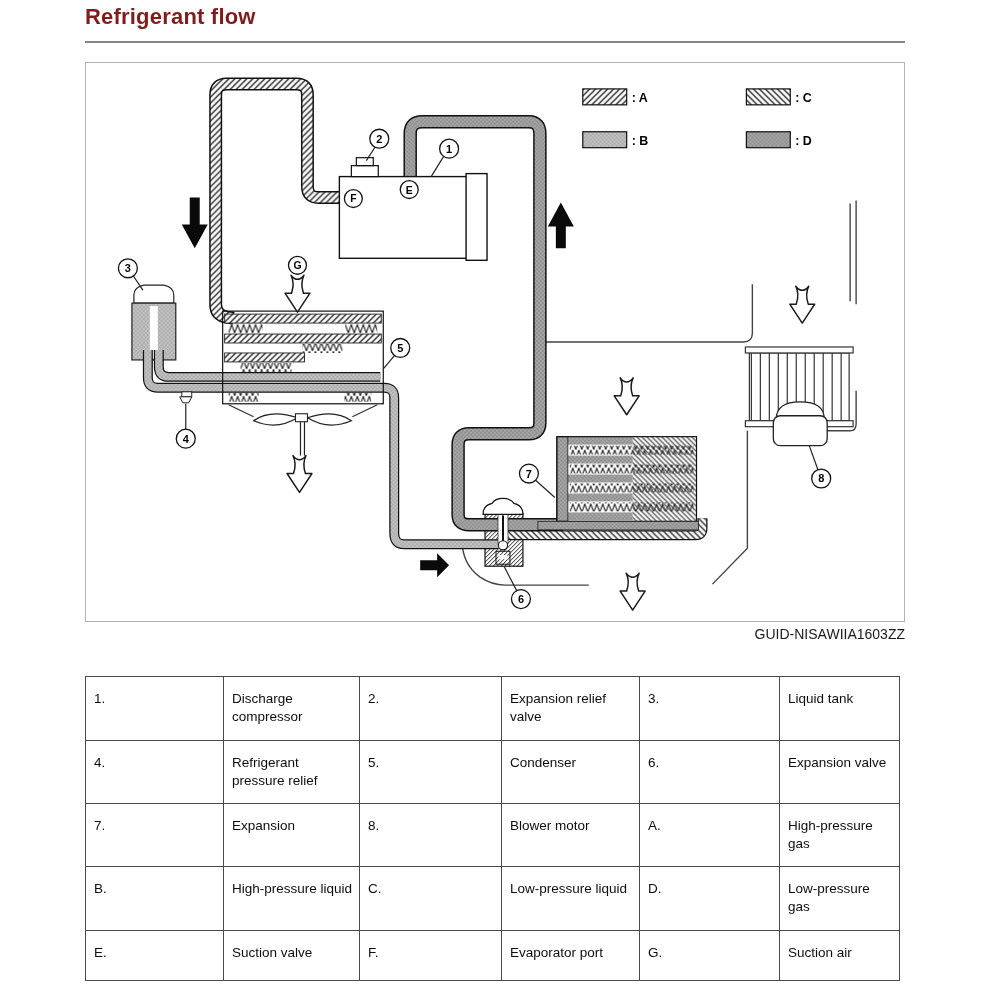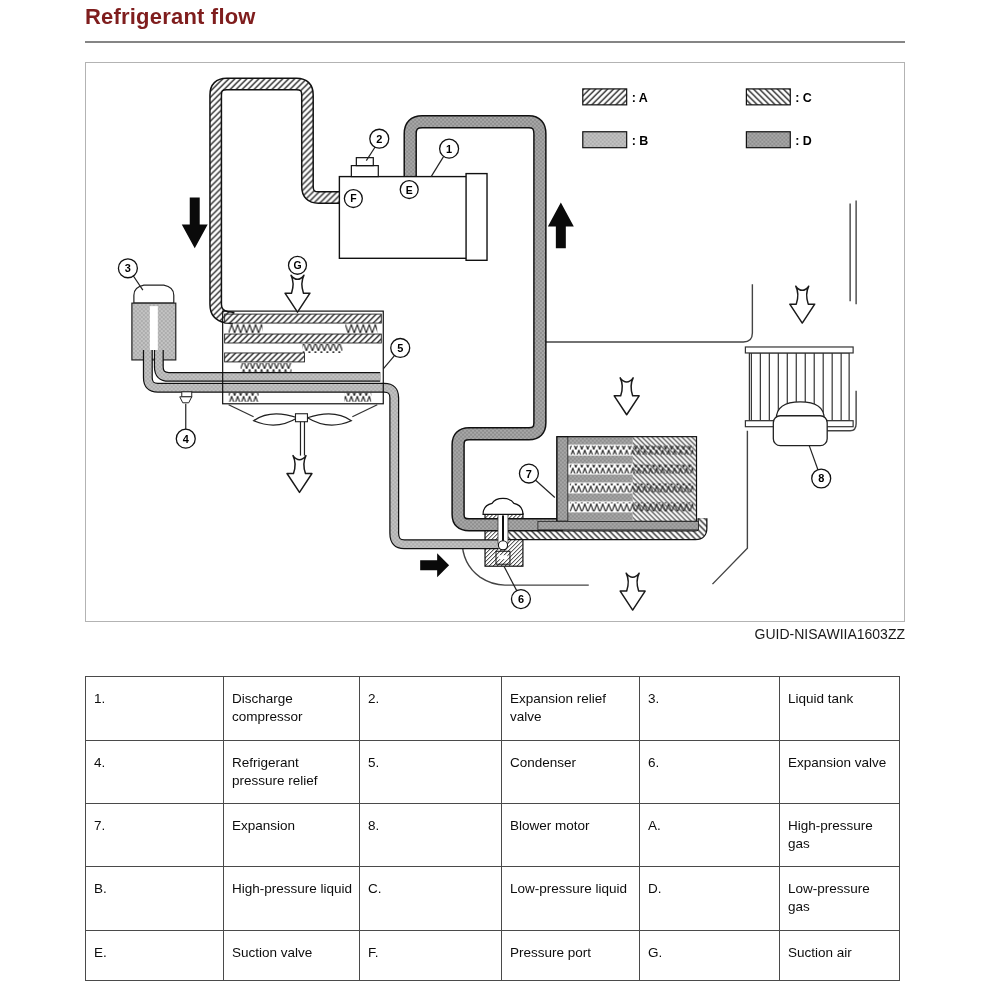--- a/index.html
+++ b/index.html
@@ -309,20 +309,20 @@
         <td>High-pressure liquid</td>
         <td>C.</td>
         <td>Low-pressure liquid</td>
         <td>D.</td>
         <td>Low-pressure gas</td>
       </tr>
       <tr style="height:50px">
         <td>E.</td>
         <td>Suction valve</td>
         <td>F.</td>
-        <td>Pressure port</td>
+        <td>Evaporator port</td>
         <td>G.</td>
         <td>Suction air</td>
       </tr>
     </tbody>
   </table>
 
 </div>
 
 </body></html>

